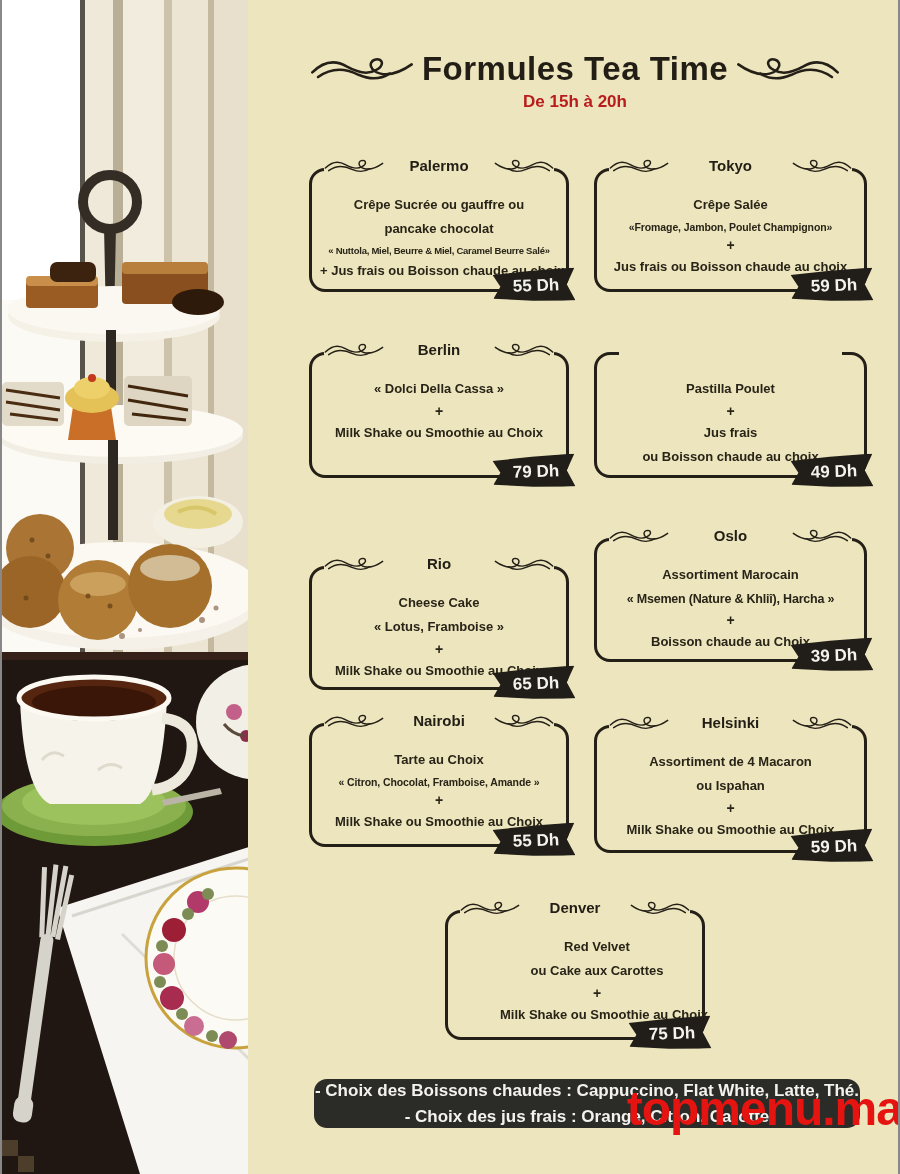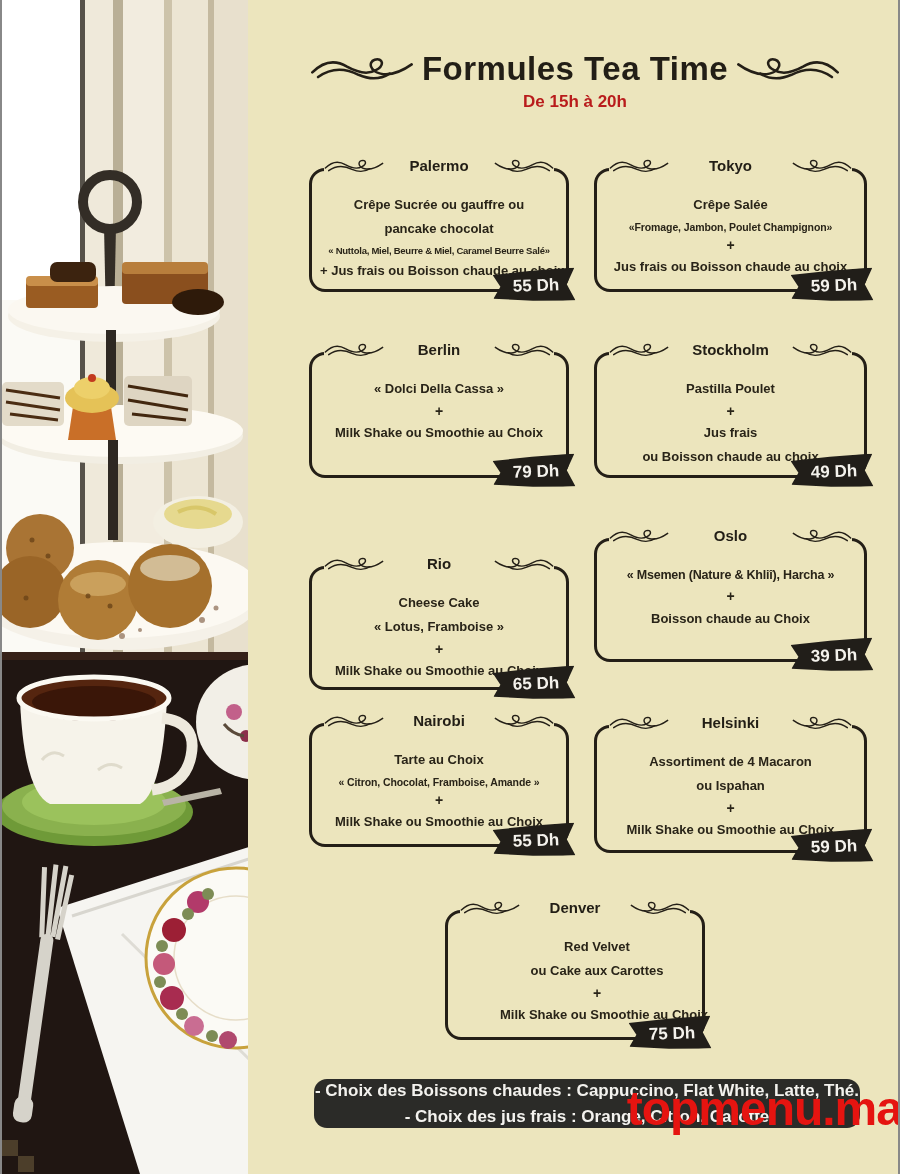--- a/index.html
+++ b/index.html
@@ -280,29 +280,20 @@
     </div>
     <div class="card-body">
       <p class="ln">« Dolci Della Cassa »</p>
       <p class="ln plus">+</p>
       <p class="ln">Milk Shake ou Smoothie au Choix</p>
     </div>
     <div class="ribbon">79 Dh</div>
   </section>
 
   <section class="card c3">
-    <div class="card-head">
-      <svg class="fl cfl" viewBox="0 0 90 24">
-          <use href="#flourish"></use>
-        </svg>
-      <h3 class="card-title">Stockholm</h3>
-      <svg class="fl cfl r" viewBox="0 0 90 24">
-          <use href="#flourish"></use>
-        </svg>
-    </div>
     <div class="card-body">
       <p class="ln">Pastilla Poulet</p>
       <p class="ln plus">+</p>
       <p class="ln">Jus frais</p>
       <p class="ln">ou Boisson chaude au choix</p>
     </div>
     <div class="ribbon">49 Dh</div>
   </section>
 
   <section class="card c4">
@@ -328,20 +319,21 @@
     <div class="card-head">
       <svg class="fl cfl" viewBox="0 0 90 24">
           <use href="#flourish"></use>
         </svg>
       <h3 class="card-title">Oslo</h3>
       <svg class="fl cfl r" viewBox="0 0 90 24">
           <use href="#flourish"></use>
         </svg>
     </div>
     <div class="card-body">
+      <p class="ln">Assortiment Marocain</p>
       <p class="ln mid">« Msemen (Nature &amp; Khliî), Harcha »</p>
       <p class="ln plus">+</p>
       <p class="ln">Boisson chaude au Choix</p>
     </div>
     <div class="ribbon">39 Dh</div>
   </section>
 
   <section class="card c6">
     <div class="card-head">
       <svg class="fl cfl" viewBox="0 0 90 24">

